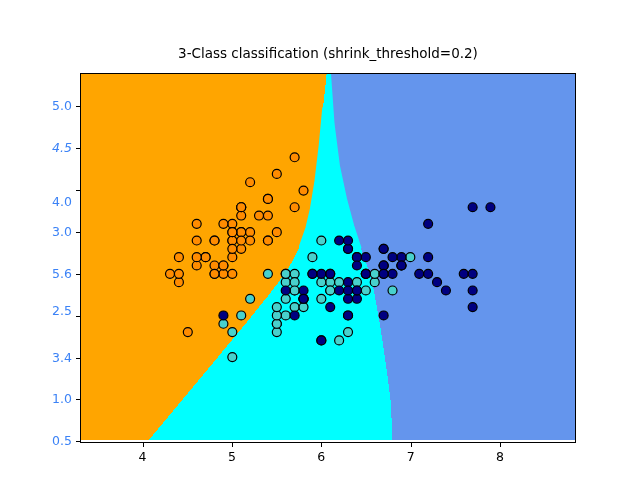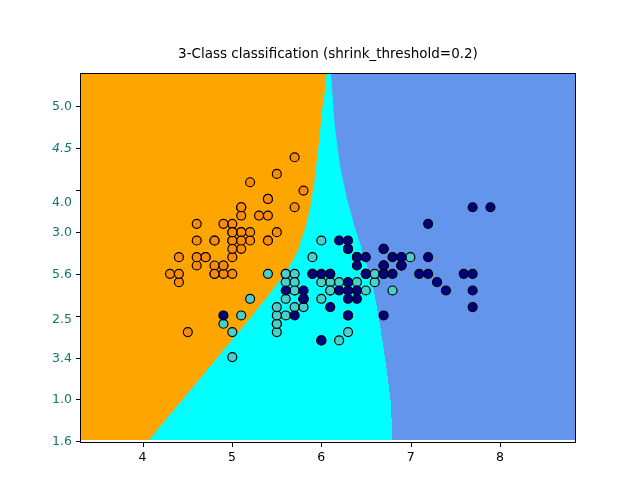--- a/index.html
+++ b/index.html
@@ -56,21 +56,21 @@
     left: 0; top: 0;
     width: 100%;
     height: 100%;
     display: block;
   }
   .tick-label-y {
     position: absolute;
     width: 64px;
     text-align: right;
     font-size: 12.5px;
-    color: #0f766e;
+    color: #3b82f6;
     line-height: 12px;
   }
   .tick-label-x {
     position: absolute;
     width: 40px;
     text-align: center;
     font-size: 12.5px;
     color: #000000;
     line-height: 12px;
   }
@@ -88,27 +88,27 @@
   }
 </style>
 </head>
 <body>
 
 <div id="figure">
 
   <div id="chart-title">3-Class classification (shrink_threshold=0.2)</div>
 
   <div id="axes-ticks-y">
-      <div class="tick-label-y" style="left: 8px; top: 420.326px;">1.6</div>
+      <div class="tick-label-y" style="left: 8px; top: 420.326px;">0.5</div>
       <div class="tick-mark-y" style="left: 76px; top: 426.326px;"></div>
       <div class="tick-label-y" style="left: 8px; top: 378.471px;">1.0</div>
       <div class="tick-mark-y" style="left: 76px; top: 384.471px;"></div>
       <div class="tick-label-y" style="left: 8px; top: 336.615px;">3.4</div>
       <div class="tick-mark-y" style="left: 76px; top: 342.615px;"></div>
-      <div class="tick-label-y" style="left: 8px; top: 298px;">2.5</div>
+      <div class="tick-label-y" style="left: 8px; top: 290px;">2.5</div>
       <div class="tick-mark-y" style="left: 76px; top: 300.76px;"></div>
       <div class="tick-label-y" style="left: 8px; top: 252.905px;">5.6</div>
       <div class="tick-mark-y" style="left: 76px; top: 258.905px;"></div>
       <div class="tick-label-y" style="left: 8px; top: 211.05px;">3.0</div>
       <div class="tick-mark-y" style="left: 76px; top: 217.05px;"></div>
       <div class="tick-label-y" style="left: 8px; top: 181px;">4.0</div>
       <div class="tick-mark-y" style="left: 76px; top: 175.195px;"></div>
       <div class="tick-label-y" style="left: 8px; top: 127.339px; font-style: italic;">4.5</div>
       <div class="tick-mark-y" style="left: 76px; top: 133.339px;"></div>
       <div class="tick-label-y" style="left: 8px; top: 85.4842px;">5.0</div>

